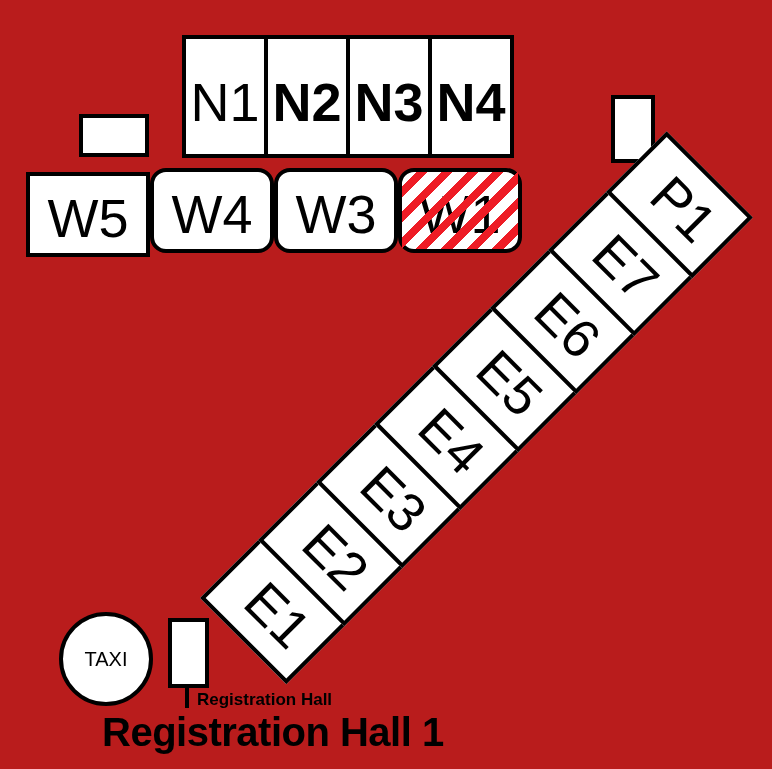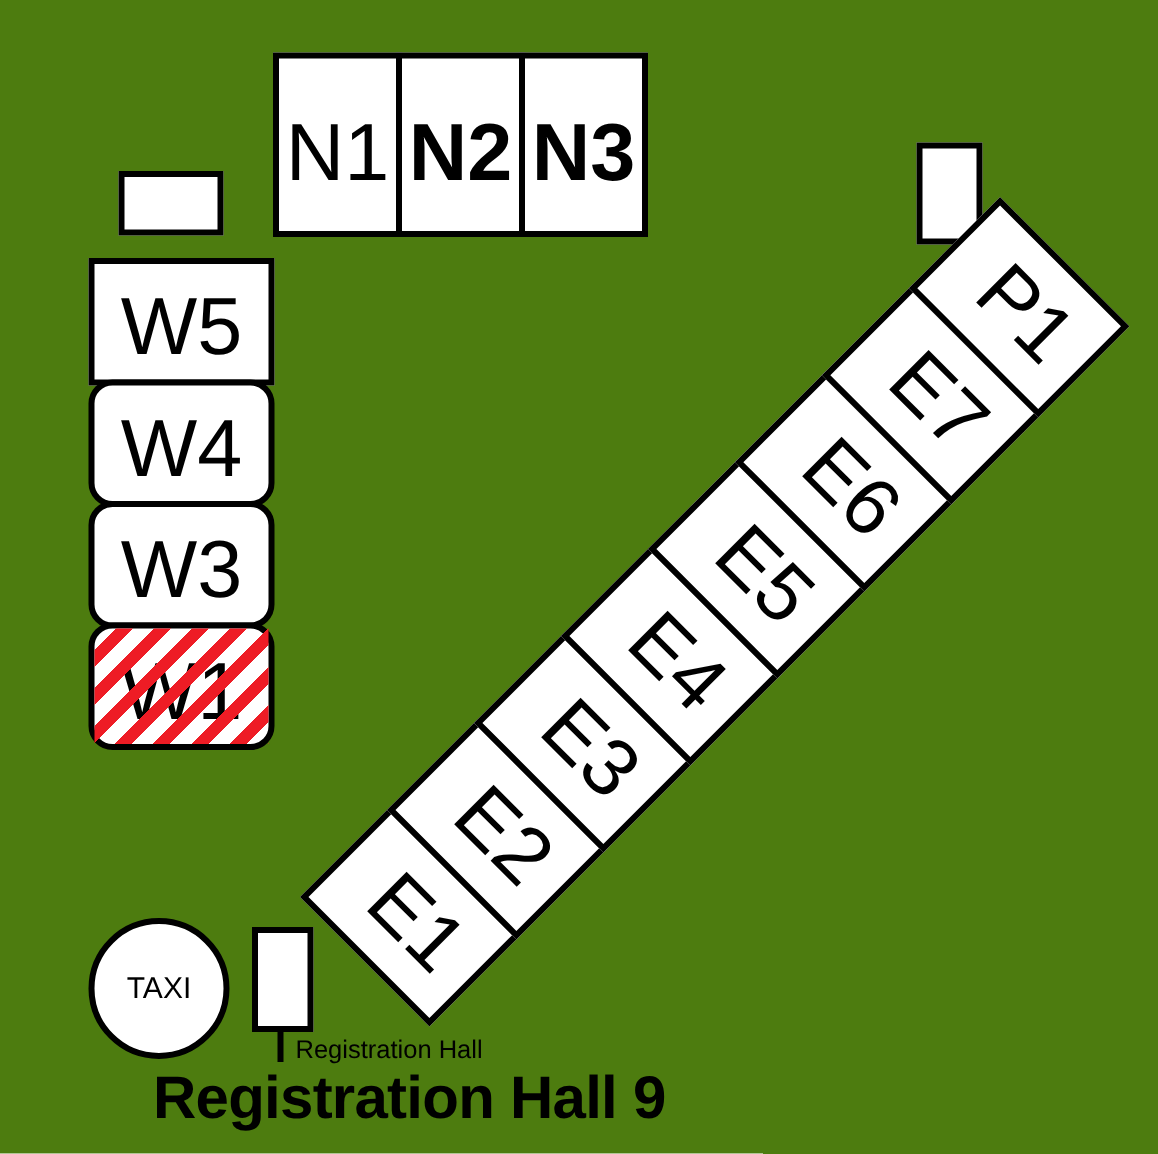--- a/index.html
+++ b/index.html
@@ -3,21 +3,21 @@
 <meta charset="utf-8">
 <style>
   * { margin: 0; padding: 0; box-sizing: border-box; }
   html, body { background: #ffffff; }
   body { font-family: "Liberation Sans", sans-serif; }
 
   .canvas {
     position: relative;
     width: 772px;
     height: 769px;
-    background: #4d7c0f;
+    background: #b91c1c;
     overflow: hidden;
   }
 
   
   .stall {
     border: 4px solid #000;
     background: #fff;
     display: flex;
     align-items: center;
     justify-content: center;
@@ -35,22 +35,21 @@
   }
   .n-row .stall { width: 86px; height: 123px; padding-top: 10px; }
   .n-row .stall + .stall { margin-left: -4px; font-weight: bold; }
 
   
   .w-col {
     position: absolute;
     left: 26px;
     top: 172px;
     display: flex;
-    flex-direction: column;
-    margin-left: 33px;
+    flex-direction: row;
   }
   .w-col .stall { width: 124px; height: 85px; padding-top: 6px; }
   .w-col .stall + .stall { margin-top: -4px; border-radius: 16px; }
 
   
   .stall.hatched::after {
     content: "";
     position: absolute;
     inset: 0;
     background: repeating-linear-gradient(
@@ -122,20 +121,21 @@
     height: 24px;
     background: #000;
   }
   .reg-label {
     position: absolute;
     left: 197px;
     top: 690px;
     font-size: 17px;
     color: #000;
     white-space: nowrap;
+    font-weight: bold;
   }
 
   
   .title {
     position: absolute;
     left: 102px;
     top: 710px;
     font-size: 40px;
     font-weight: 700;
     letter-spacing: -0.5px;
@@ -151,20 +151,23 @@
   <div class="n-row">
     <div class="stall">
         <span>N1</span>
       </div>
     <div class="stall">
         <span>N2</span>
       </div>
     <div class="stall">
         <span>N3</span>
       </div>
+    <div class="stall">
+        <span>N4</span>
+      </div>
   </div>
 
   <div class="small-box top-left"></div>
 
   <div class="small-box top-right"></div>
 
   <div class="w-col">
     <div class="stall">
         <span>W5</span>
       </div>
@@ -207,15 +210,15 @@
   </div>
 
   <div class="taxi">
     <span>TAXI</span>
   </div>
 
   <div class="reg-box"></div>
   <div class="reg-tick"></div>
   <div class="reg-label">Registration Hall</div>
 
-  <div class="title">Registration Hall 9</div>
+  <div class="title">Registration Hall 1</div>
 
 </div>
 
 </body></html>

